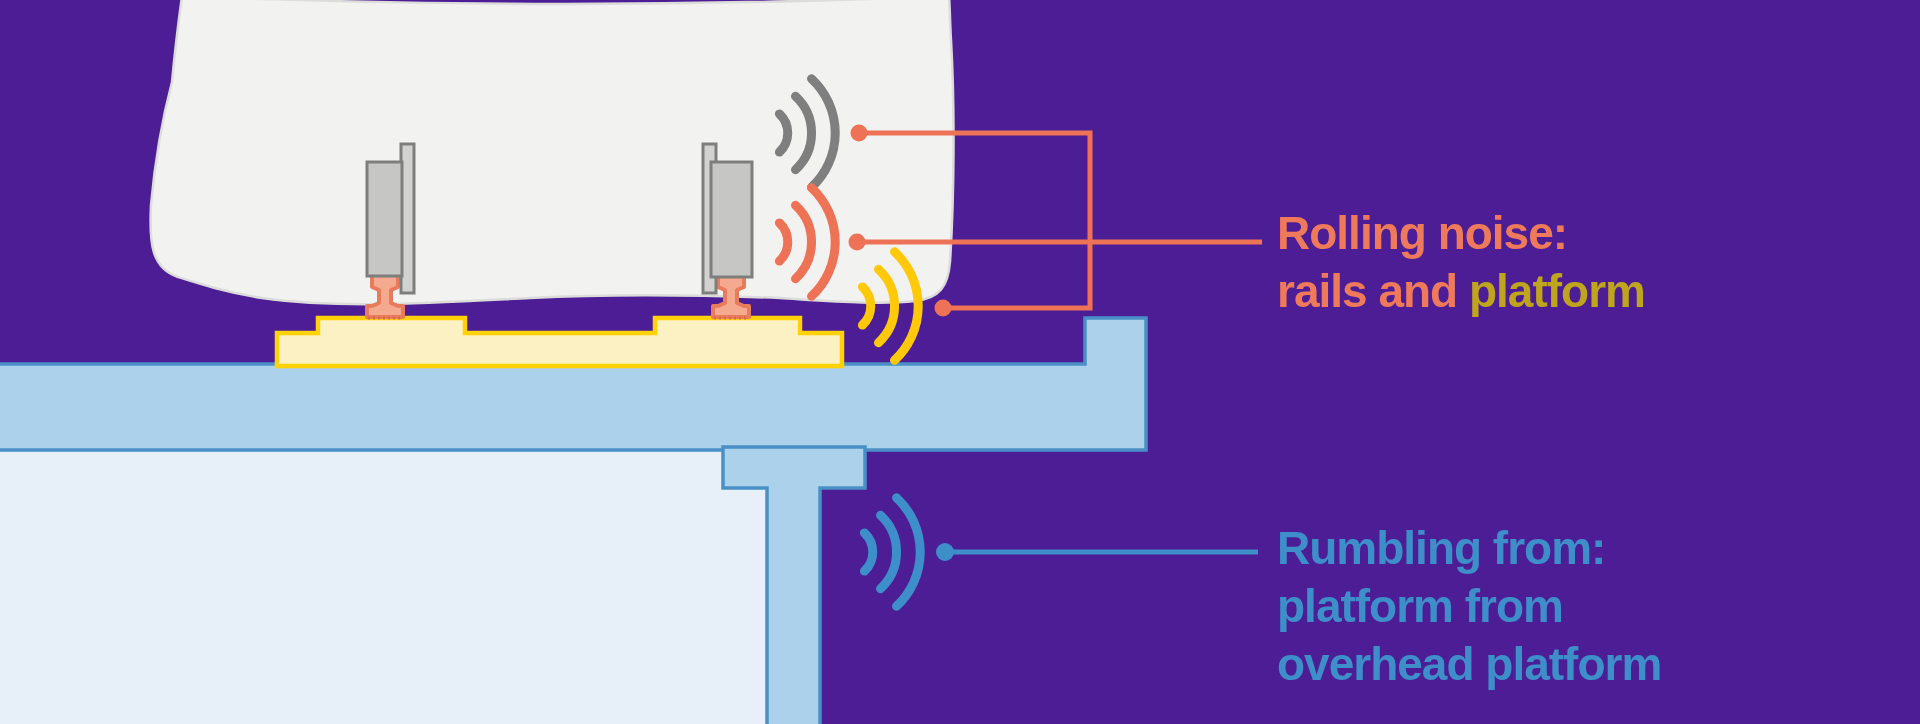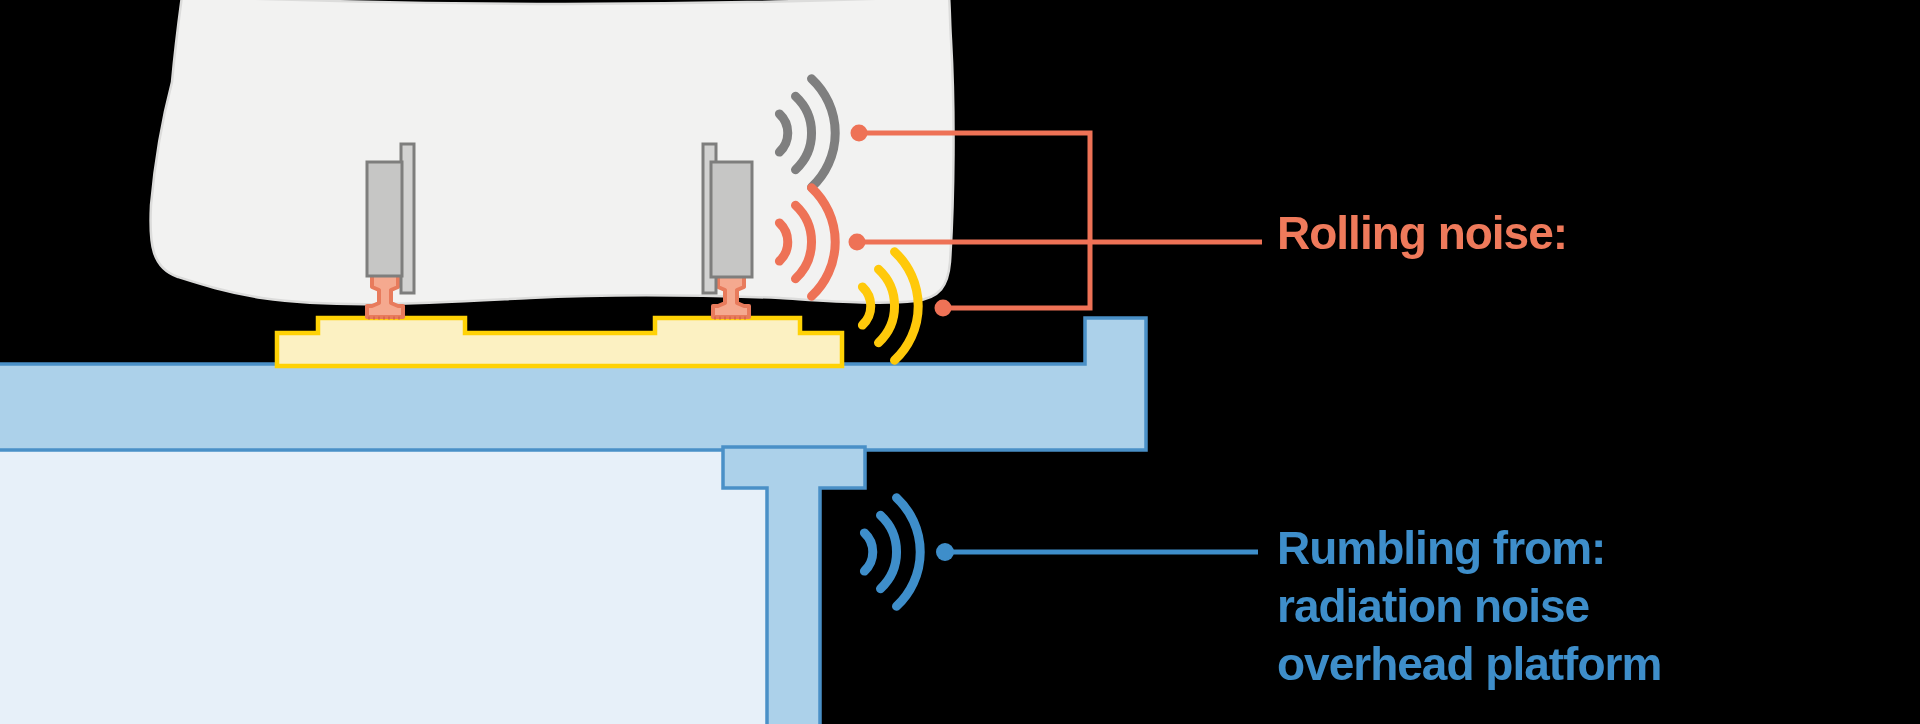--- a/index.html
+++ b/index.html
@@ -1,19 +1,19 @@
 <!DOCTYPE html>
 <html><head>
 <meta charset="utf-8">
 <style>
   html,body{margin:0;padding:0;background:#ffffff;}
   .canvas{
     position:relative;
     width:1920px;height:724px;
-    background:#000000;
+    background:#4c1d95;
     overflow:hidden;
     font-family:"Liberation Sans",sans-serif;
   }
   .diagram-svg{position:absolute;left:0;top:0;width:1920px;height:724px;}
   .label-block{
     position:absolute;
     font-weight:700;
     font-size:46px;
     line-height:58px;
     letter-spacing:-1px;
@@ -92,23 +92,26 @@
     <circle cx="943" cy="308" r="8.5" fill="#EE7256"></circle>
 
     <line x1="945" y1="552" x2="1258" y2="552" stroke-width="5" stroke="#3E8ECA"></line>
     <circle cx="945" cy="552" r="9" fill="#3E8ECA"></circle>
   </svg>
 
   <div class="label-block rolling-label">
     <div>
       <span class="txt-orange">Rolling noise:</span>
     </div>
+    <div>
+      <span class="txt-orange">rails and </span><span class="txt-gold">platform</span>
+    </div>
   </div>
 
   <div class="label-block rumbling-label">
     <div>
       <span class="txt-blue">Rumbling from:</span>
     </div>
-    <div class="txt-blue">radiation noise</div>
+    <div class="txt-blue">platform from</div>
     <div class="txt-blue">overhead platform</div>
   </div>
 
 </div>
 
 </body></html>

